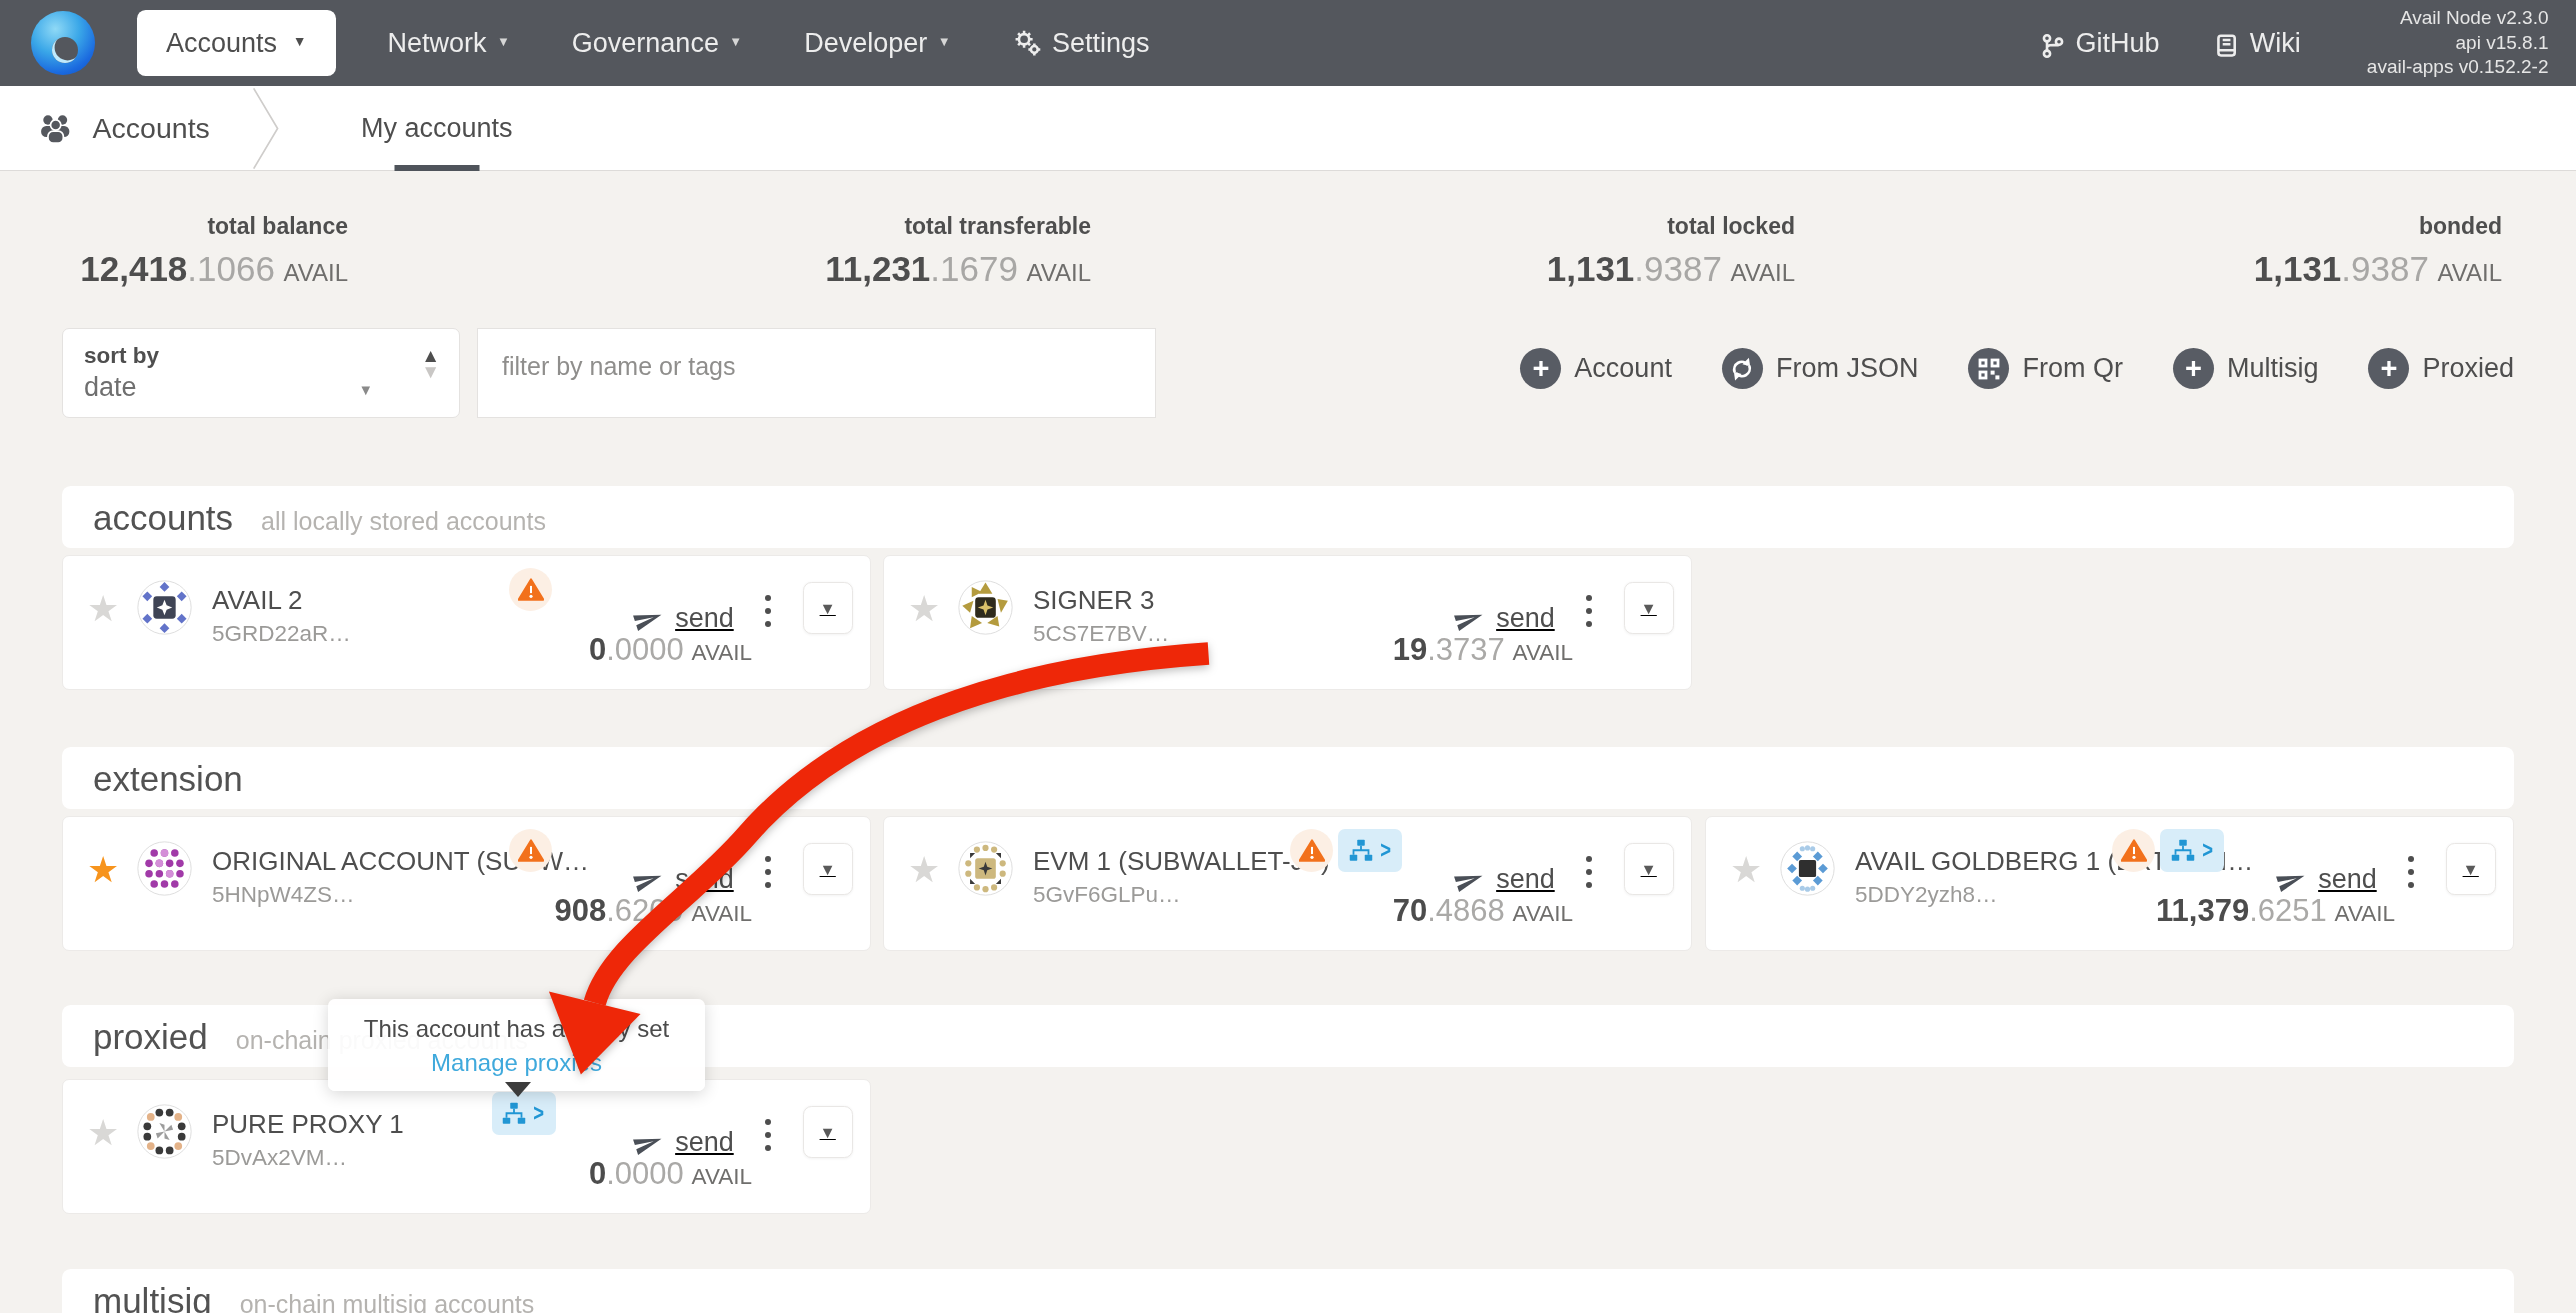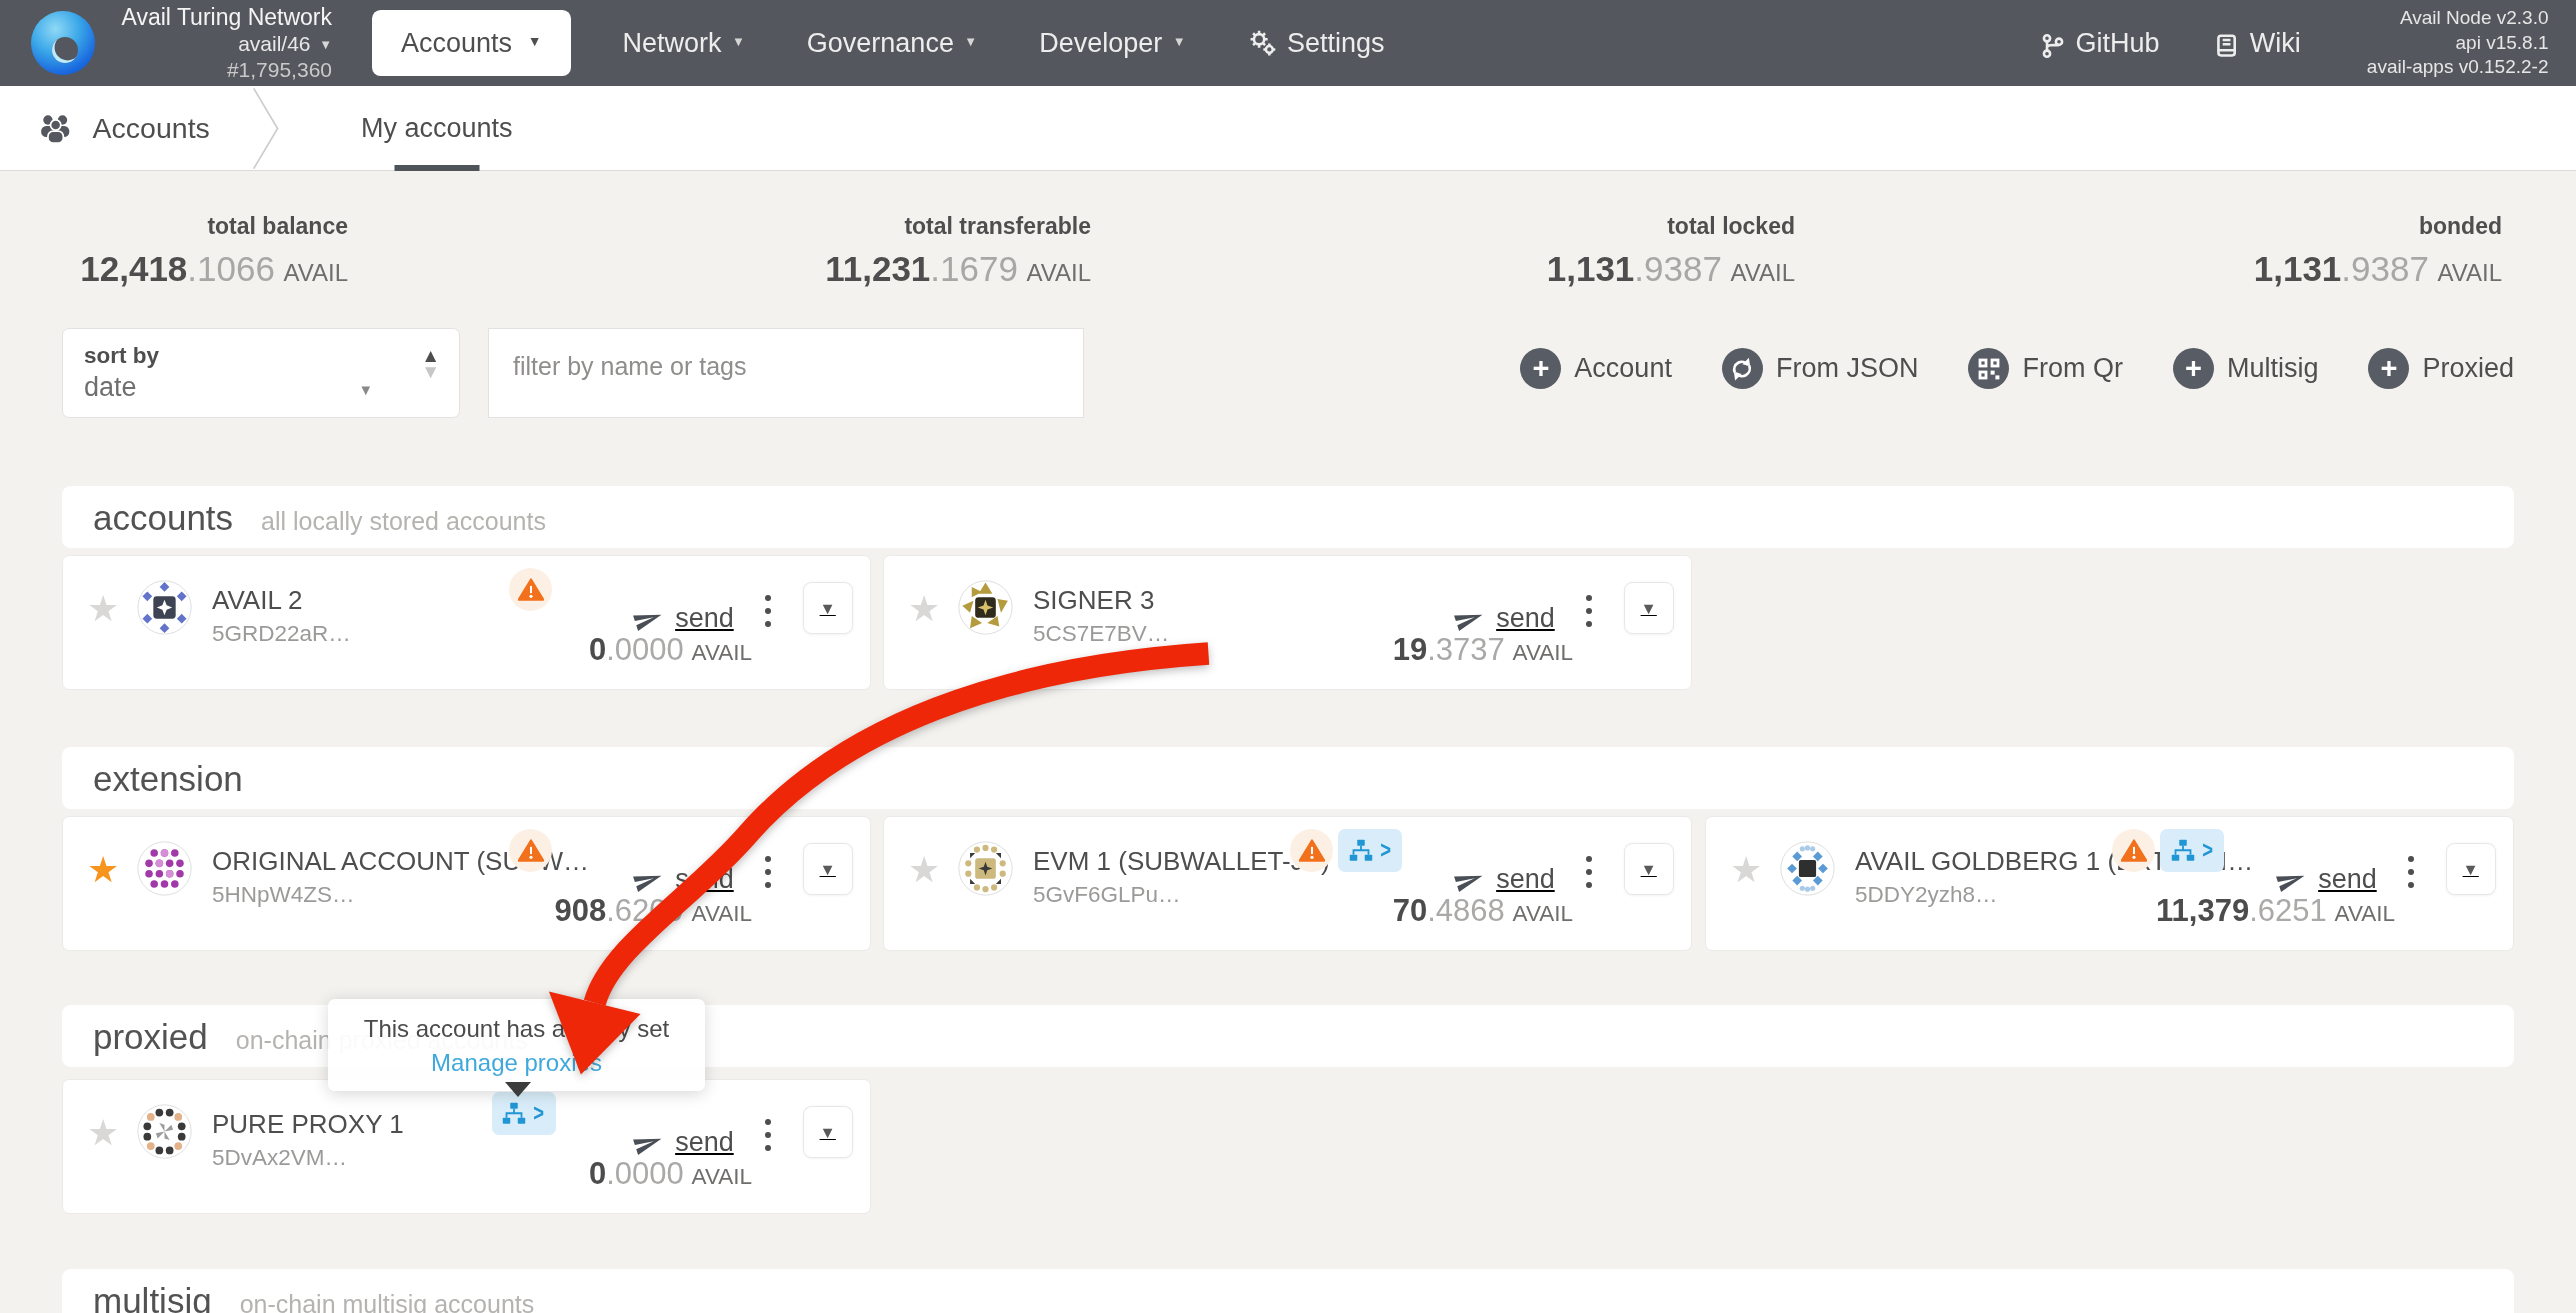--- a/index.html
+++ b/index.html
@@ -49,21 +49,21 @@
   
   .sortbox { position:absolute; left:62px; top:328px; width:398px; height:90px; background:#fff;
     border:0.9px solid #e4e2e0; border-radius:7px; z-index:5; }
   .sortbox .slbl { position:absolute; left:21px; top:14px; font-size:22.5px; font-weight:bold; color:#4e4e4e; }
   .sortbox .sval { position:absolute; left:21px; bottom:14px; font-size:27px; color:#6f6f6f; }
   .sortbox .scaret { position:absolute; right:86px; bottom:19px; font-size:14.7px; color:#8a8a8a; }
   .sortdir { position:absolute; right:19px; top:19px; display:flex; flex-direction:column;
     align-items:center; line-height:.85; cursor:pointer; }
   .sortdir .up { font-size:19px; color:#4e4e4e; }
   .sortdir .dn { font-size:19px; color:#c9c7c5; }
-  .filterbox { position:absolute; left:488px; top:328px; width:596px; height:90px; background:#fff;
+  .filterbox { position:absolute; left:477px; top:328px; width:679px; height:90px; background:#fff;
     border:0.9px solid #e4e2e0; border-radius:0; z-index:5; }
   .filterbox input { width:100%; height:52px; border:0; outline:0; background:transparent;
     padding:22.5px 24px 0 24px; font-size:25px; color:#4e4e4e; font-family:inherit; }
   .filterbox input::placeholder { color:#8f8e8c; opacity:1; }
   .actions-row { position:absolute; right:62px; top:348px; display:flex; gap:50px; z-index:5; }
   .abtn { display:flex; align-items:center; cursor:pointer; }
   .abtn .circ { width:41px; height:41px; border-radius:50%; background:#585c64; color:#fff;
     display:flex; align-items:center; justify-content:center; font-size:29px; font-weight:bold; }
   .abtn .albl { margin-left:13px; font-size:27px; color:#4e4e4e; }
   
@@ -110,25 +110,20 @@
     border-left:13px solid transparent; border-right:13px solid transparent; border-top:15.6px solid #3c3c3c; }
   
   .arrow { position:absolute; left:0; top:0; z-index:40; pointer-events:none;
     filter:drop-shadow(0 3.5px 4.3px rgba(0,0,0,.25)); }
 </style>
 </head>
 <body>
 
 <header class="topbar">
   <div class="logo"></div>
-  <div class="netinfo">
-    <div class="n1">Avail Turing Network</div>
-    <div class="n2"><span>avail/46</span><i class="caret">▼</i></div>
-    <div class="n3">#1,795,360</div>
-  </div>
   <div class="pill">
     <span>Accounts</span>
     <i class="caret">▼</i>
   </div>
   <div class="navitem">
     <span>Network</span>
     <i class="caret">▼</i>
   </div>
   <div class="navitem">
     <span>Governance</span>

